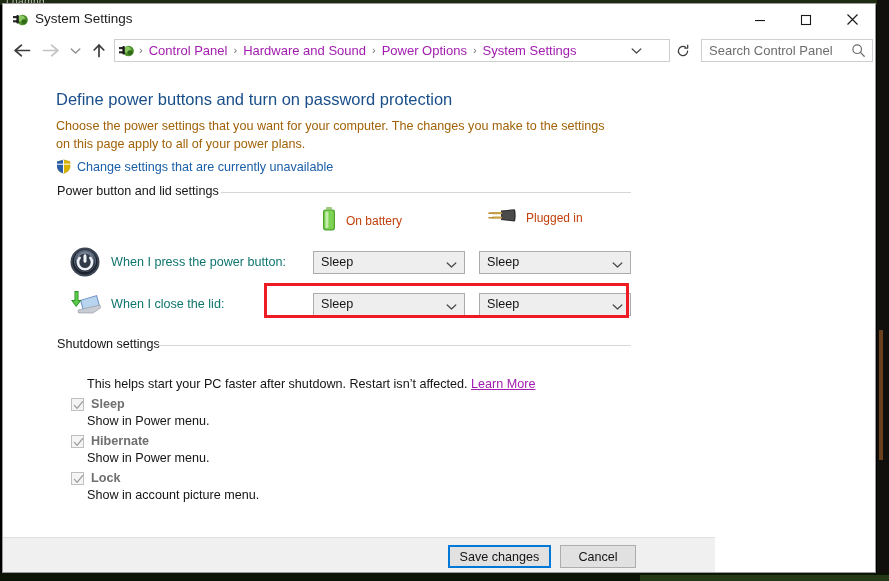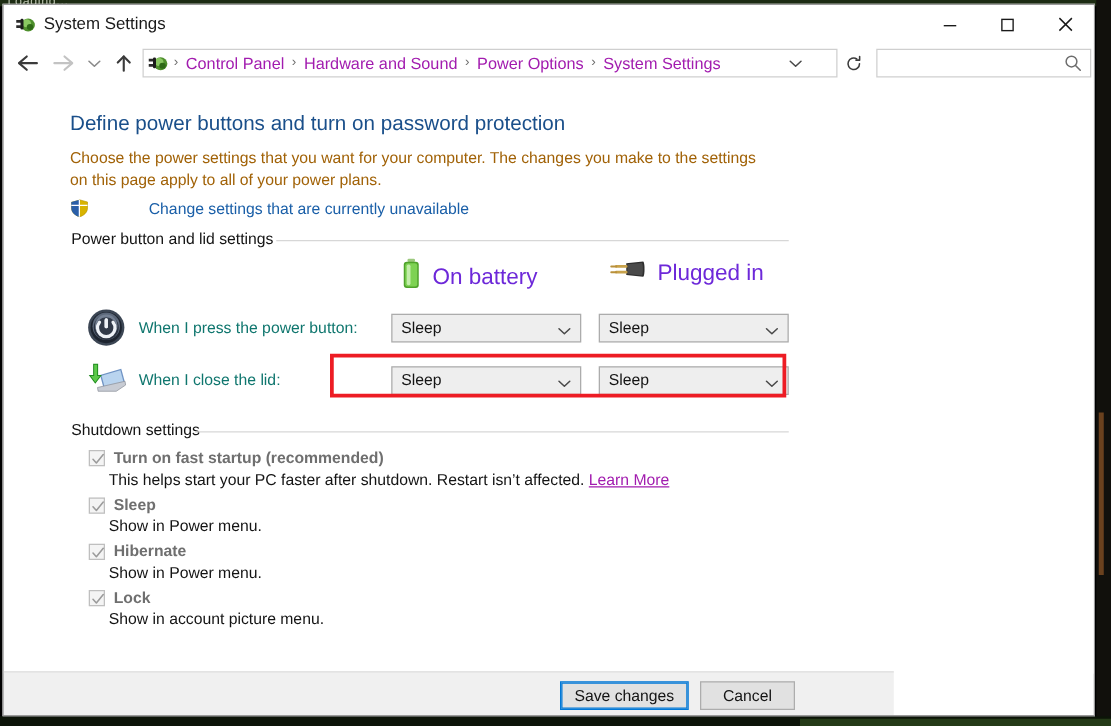--- a/index.html
+++ b/index.html
@@ -234,21 +234,20 @@
     font-size: 12.6px;
     color: #a16207;
     line-height: 17.5px;
   }
   #uac-link-row {
     position: absolute;
     left: 53px;
     top: 93px;
     display: flex;
     align-items: flex-end;
-    gap: 42px;
   }
   #uac-shield { width: 15px; height: 15px; margin-right: 6px; flex: 0 0 auto; }
   #uac-link {
     font-size: 12.6px;
     color: #1a5fa8;
     white-space: nowrap;
     cursor: pointer;
   }
 
   
@@ -288,22 +287,22 @@
     align-items: center;
   }
   #col-plugged {
     position: absolute;
     left: 484px;
     top: 140px;
     display: flex;
     align-items: center;
   }
   .col-label {
-    font-size: 18px;
-    color: #6d28d9;
+    font-size: 12px;
+    color: #c2410c;
     white-space: nowrap;
     margin-left: 9px;
   }
 
   
   .setting-row {
     position: absolute;
     left: 66px;
     height: 34px;
     display: flex;
@@ -545,20 +544,21 @@
     </div>
 
     <div id="refresh-btn">
       <svg width="14" height="14" viewBox="0 0 14 14">
         <path d="M11.6 7 A4.6 4.6 0 1 1 9.4 3.1" stroke="#3b3b3b" stroke-width="1.25" fill="none" stroke-linecap="round"></path>
         <path d="M11.7 1.2 L11.7 4.1 L8.8 4.1" stroke="#3b3b3b" stroke-width="1.25" fill="none" stroke-linecap="round" stroke-linejoin="round"></path>
       </svg>
     </div>
 
     <div id="searchbox">
+      <input id="search-input" type="text" placeholder="Search Control Panel" style="">
       <span id="search-icon">
         <svg width="15" height="15" viewBox="0 0 15 15">
           <circle cx="6.2" cy="6.2" r="4.3" fill="none" stroke="#6d6d6d" stroke-width="1.2"></circle>
           <path d="M9.4 9.4 L13.2 13.2" stroke="#6d6d6d" stroke-width="1.3" stroke-linecap="round"></path>
         </svg>
       </span>
     </div>
   </div>
 
   <div id="content">
@@ -676,28 +676,20 @@
       </div>
     </div>
 
     <div id="red-box"></div>
 
     <div class="group" id="group-shutdown">
       <span class="group-label">Shutdown settings</span>
       <span class="group-rule"></span>
     </div>
 
-    <div class="chk-row" id="chk-fast">
-      <span class="chk">
-        <svg width="11" height="11" viewBox="0 0 11 11">
-          <path d="M1.4 5.4 L4.1 8.4 L9.6 1.6" stroke="#9b9b9b" stroke-width="1.25" fill="none" stroke-linecap="round" stroke-linejoin="round"></path>
-        </svg>
-      </span>
-      <span class="chk-label">Turn on fast startup (recommended)</span>
-    </div>
     <div class="sub-text" id="sub-fast">
       <span>This helps start your PC faster after shutdown. Restart isn’t affected.</span>
       <span class="sub-link">Learn More</span>
     </div>
 
     <div class="chk-row" id="chk-sleep">
       <span class="chk">
         <svg width="11" height="11" viewBox="0 0 11 11">
           <path d="M1.4 5.4 L4.1 8.4 L9.6 1.6" stroke="#9b9b9b" stroke-width="1.25" fill="none" stroke-linecap="round" stroke-linejoin="round"></path>
         </svg>

